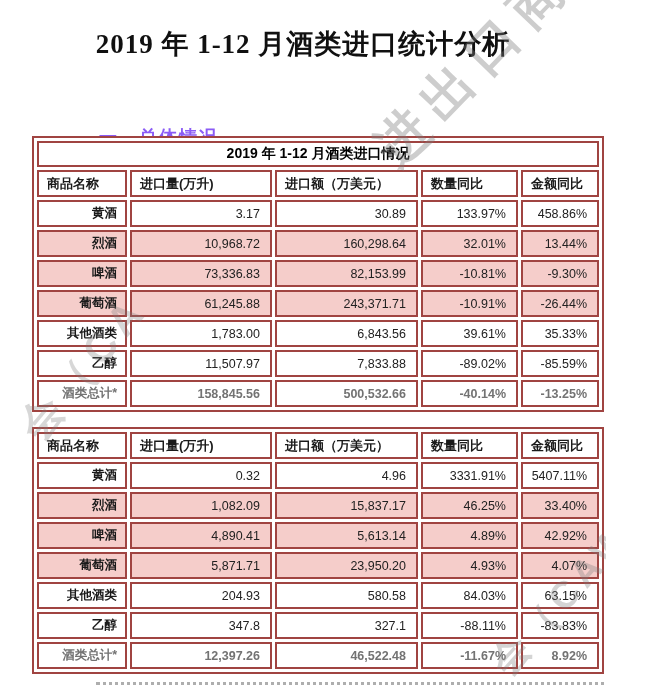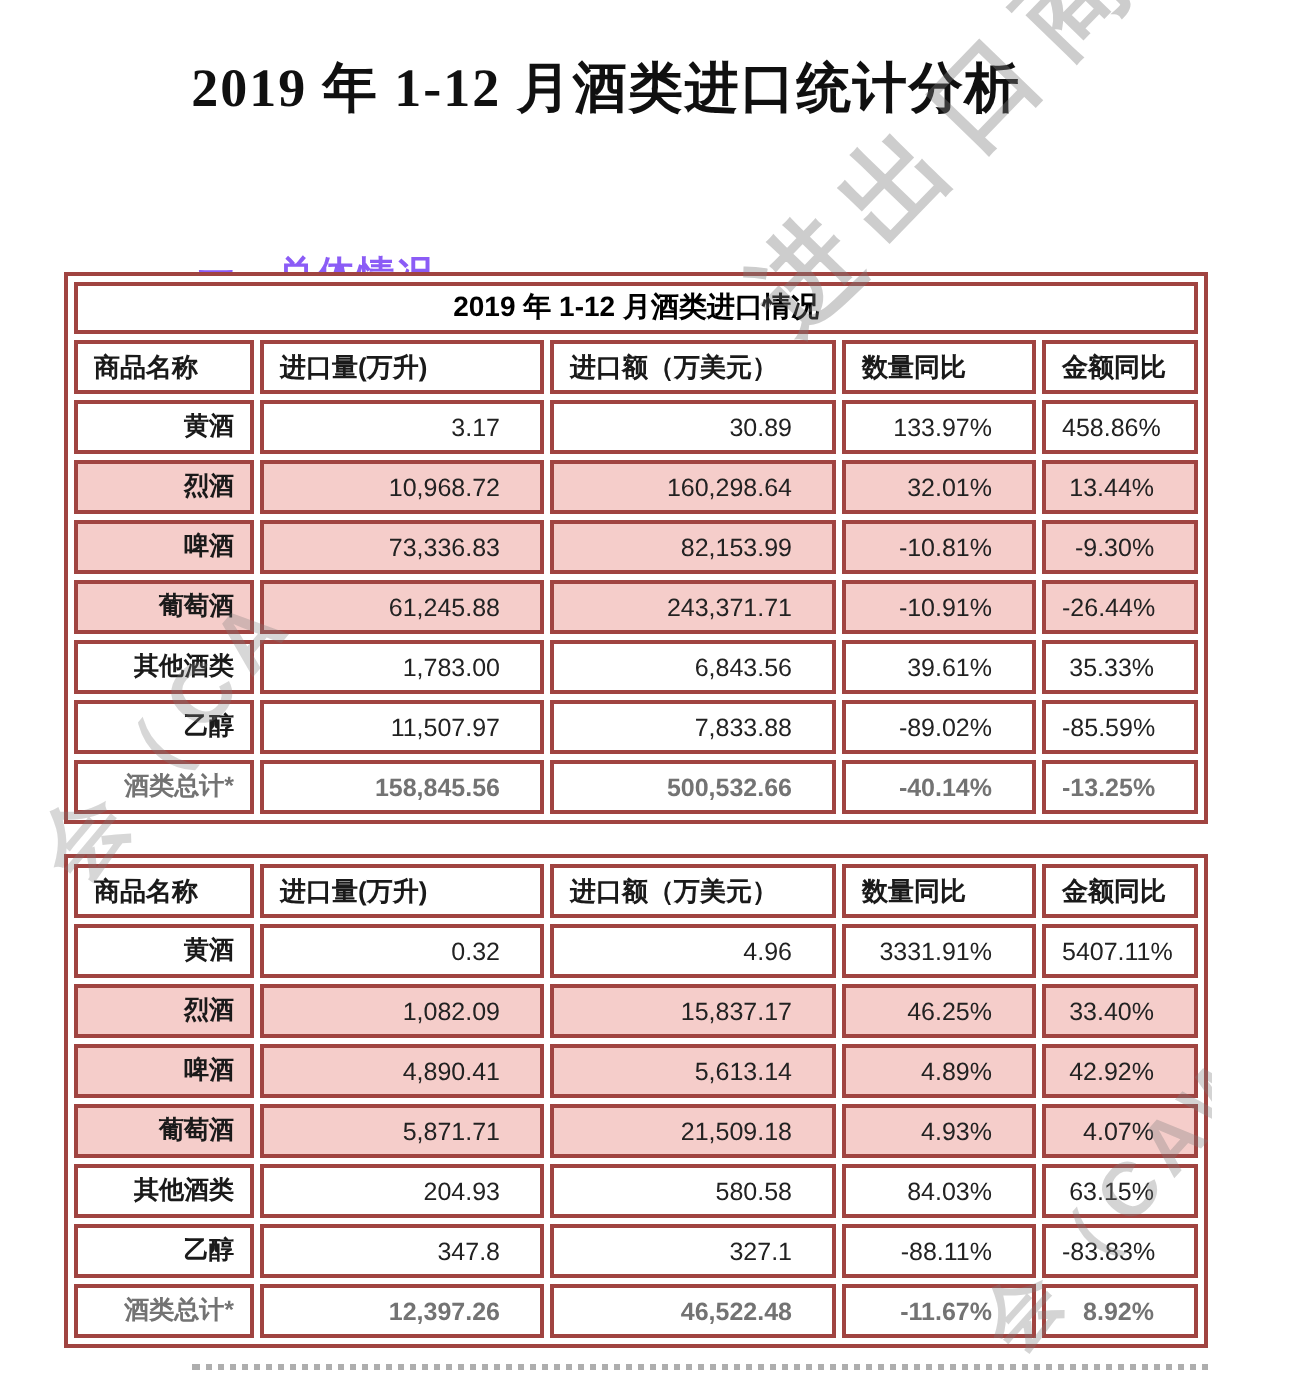--- a/index.html
+++ b/index.html
@@ -25,21 +25,21 @@
   }
   #table-0{top:136px}
   #table-1{top:427px}
   .stat-table td,.stat-table th{
     border:2px solid var(--bc);box-sizing:border-box;background:#fff;
     padding:1px 8px;font-size:12.5px;color:#222;overflow:hidden;white-space:nowrap;
   }
   tr.cap-row td{font-size:14px;font-weight:bold;text-align:center;height:26px;color:#000000;}
   tr.head-row th{font-size:13px;font-weight:bold;text-align:left;height:27px;color:#1a1a1a;}
   tbody td{height:27px;}
-  td.c-num{text-align:right;padding-right:20px;}
+  td.c-num{text-align:right;padding-right:10px;}
   td.c-name{text-align:right;font-weight:bold;color:#1a1a1a;}
   tr.hl td{background:var(--hl);}
   tr.total td{font-weight:bold;color:#737373;}
   .wm{
     position:absolute;color:var(--wm);opacity:.38;z-index:5;pointer-events:none;
     white-space:nowrap;font-weight:bold;transform-origin:0 50%;
     font-family:"Liberation Sans","DejaVu Sans",sans-serif;
   }
   .wm-a{left:385px;top:122px;font-size:52px;letter-spacing:12px;transform:rotate(-46deg);}
   .wm-b{left:498px;top:644px;font-size:38px;letter-spacing:5px;transform:rotate(-48deg);opacity:.32;}
@@ -166,21 +166,21 @@
         <tr class="hl ">
           <td class="c-name">啤酒</td>
           <td class="c-num">4,890.41</td>
           <td class="c-num">5,613.14</td>
           <td class="c-num">4.89%</td>
           <td class="c-num">42.92%</td>
         </tr>
         <tr class="hl ">
           <td class="c-name">葡萄酒</td>
           <td class="c-num">5,871.71</td>
-          <td class="c-num">21,509.18</td>
+          <td class="c-num">23,950.20</td>
           <td class="c-num">4.93%</td>
           <td class="c-num">4.07%</td>
         </tr>
         <tr class="">
           <td class="c-name">其他酒类</td>
           <td class="c-num">204.93</td>
           <td class="c-num">580.58</td>
           <td class="c-num">84.03%</td>
           <td class="c-num">63.15%</td>
         </tr>

